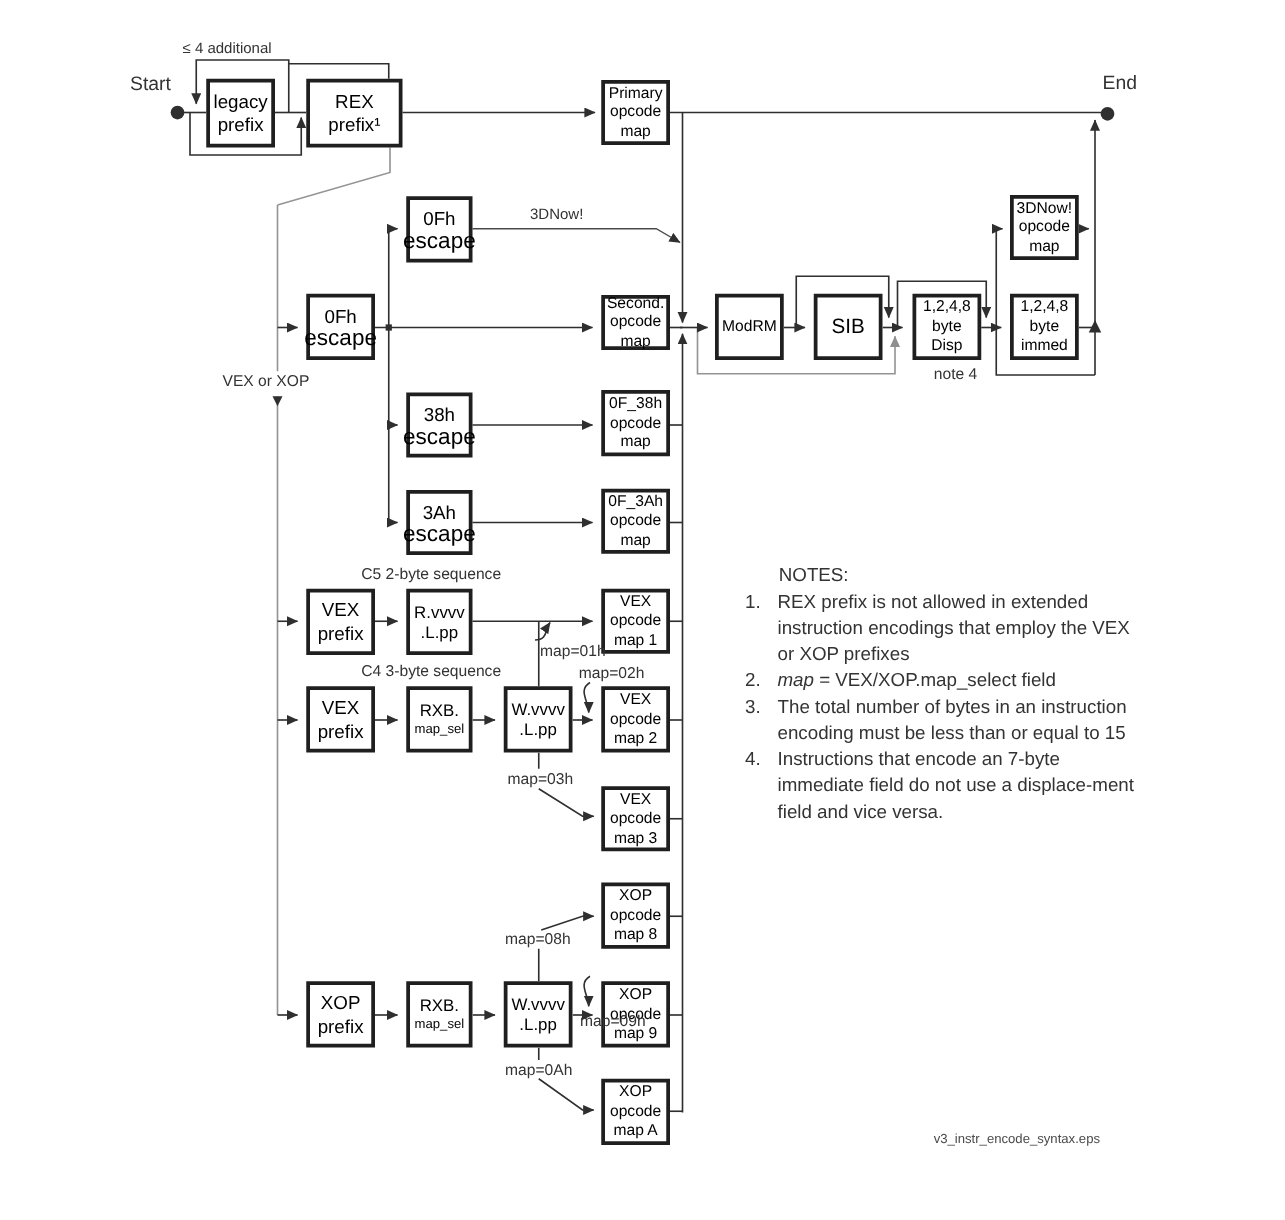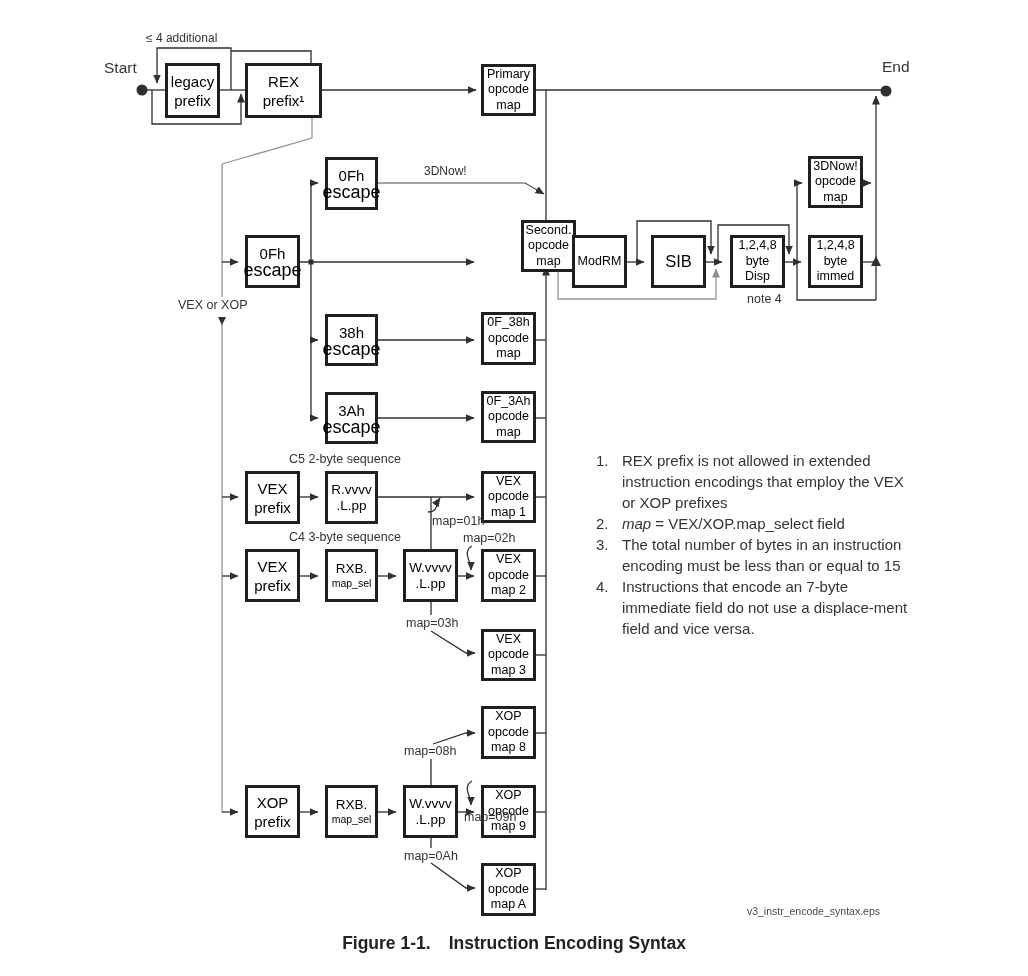--- a/index.html
+++ b/index.html
@@ -153,21 +153,21 @@
 map</div>
 
   <div class="bx" style="left:325px;top:157px;width:53px;height:53px;">
     <span class="b1">0Fh</span>
     <span class="b2">escape</span>
   </div>
   <div class="bx" style="left:245px;top:235px;width:55px;height:53px;">
     <span class="b1">0Fh</span>
     <span class="b2">escape</span>
   </div>
-  <div class="bx" style="left:481px;top:220px;width:55px;height:52px;margin-left:40px;">Second.
+  <div class="bx" style="left:481px;top:236px;width:55px;height:44px;">Second.
 opcode
 map</div>
   <div class="bx f13" style="left:572px;top:235px;width:55px;height:53px;">ModRM</div>
   <div class="bx f16" style="left:651px;top:235px;width:55px;height:53px;">SIB</div>
   <div class="bx" style="left:730px;top:235px;width:55px;height:53px;">1,2,4,8
 byte
 Disp</div>
   <div class="bx" style="left:808px;top:156px;width:55px;height:52px;">3DNow!
 opcode
 map</div>
@@ -231,36 +231,34 @@
 opcode
 map 8</div>
   <div class="bx" style="left:481px;top:785px;width:55px;height:53px;">XOP
 opcode
 map 9</div>
   <div class="bx" style="left:481px;top:863px;width:55px;height:53px;">XOP
 opcode
 map A</div>
 
   <div class="notes">
+    <div class="title">NOTES:</div>
     <div class="note-item">
       <span class="note-num">1.</span>
       <span class="note-body">REX prefix is not allowed in extended instruction encodings that employ the VEX or XOP prefixes</span>
     </div>
     <div class="note-item">
       <span class="note-num">2.</span>
       <span class="note-body"><em>map</em><span> = VEX/XOP.map_select field</span></span>
     </div>
     <div class="note-item">
       <span class="note-num">3.</span>
       <span class="note-body">The total number of bytes in an instruction encoding must be less than or equal to 15</span>
     </div>
     <div class="note-item">
       <span class="note-num">4.</span>
       <span class="note-body">Instructions that encode an 7-byte immediate field do not use a displace-ment field and vice versa.</span>
     </div>
   </div>
 
   <div class="eps">v3_instr_encode_syntax.eps</div>
-  <div class="caption">
-    <span>Figure 1-1.</span><span class="gap"></span><span>Instruction Encoding Syntax</span>
-  </div>
 
 </div>
 
 </body></html>

